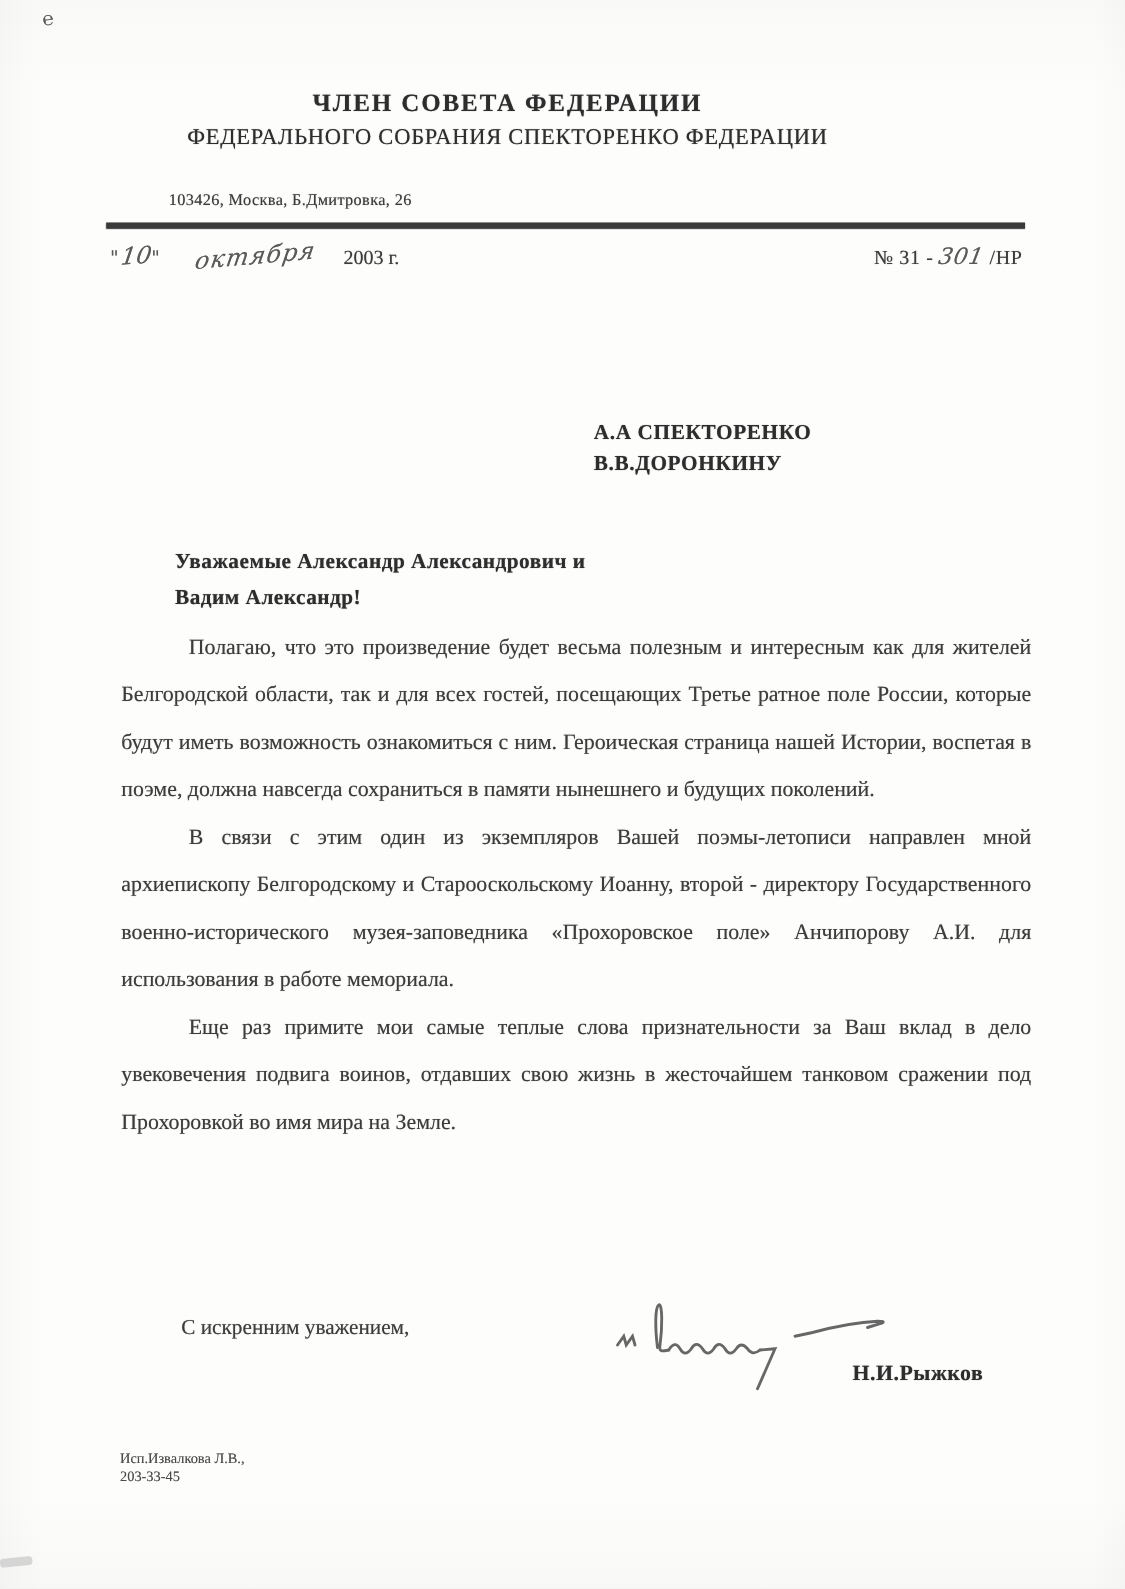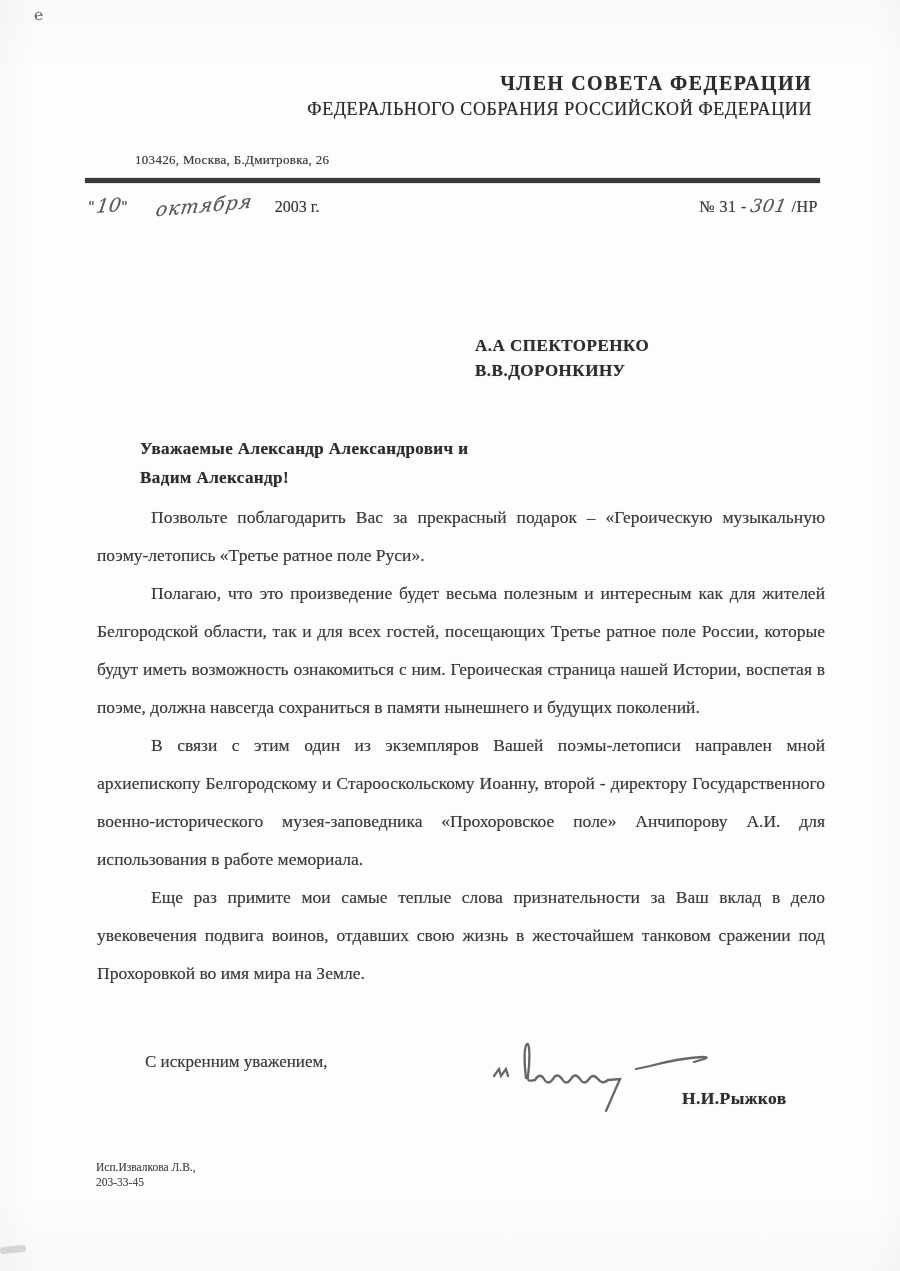--- a/index.html
+++ b/index.html
@@ -23,21 +23,21 @@
 
   
   .corner-mark{
     position:absolute; left:34px; top:6px;
     font-size:15px; color:#8a8a8a; transform:rotate(-8deg);
     font-style:italic;
   }
 
   
   .letterhead{
-    position:absolute; top:72px; left:0; width:812px; text-align:right;
+    position:absolute; top:72px; left:0; width:812px; text-align:center;
   }
   .letterhead .l1{
     font-weight:bold; font-size:20px; letter-spacing:1.5px;
   }
   .letterhead .l2{
     font-size:18px; letter-spacing:0.6px; margin-top:4px;
   }
   .letterhead-address{
     position:absolute; top:152px; left:135px; font-size:13px; letter-spacing:0.3px;
   }
@@ -115,21 +115,21 @@
 </style>
 </head>
 <body>
 
 <div class="page">
 
   <div class="corner-mark hw">℮</div>
 
   <div class="letterhead">
     <div class="l1 ink-dark">ЧЛЕН СОВЕТА ФЕДЕРАЦИИ</div>
-    <div class="l2 ink-dark">ФЕДЕРАЛЬНОГО СОБРАНИЯ РОССИЙСКОЙ ФЕДЕРАЦИИ</div>
+    <div class="l2 ink-dark">ФЕДЕРАЛЬНОГО СОБРАНИЯ СПЕКТОРЕНКО ФЕДЕРАЦИИ</div>
   </div>
 
   <div class="letterhead-address ink">103426, Москва, Б.Дмитровка, 26</div>
 
   <div class="rule"></div>
 
   <div class="dateline">
     <span class="dl-quote hw">"</span>
     <span class="dl-day hw">10</span>
     <span class="dl-quote hw">"</span>
@@ -147,21 +147,20 @@
     <div>А.А СПЕКТОРЕНКО</div>
     <div>В.В.ДОРОНКИНУ</div>
   </div>
 
   <div class="salutation ink-dark">
     <div>Уважаемые Александр Александрович и</div>
     <div>Вадим Александр!</div>
   </div>
 
   <div class="body-text ink">
-    <p>Позвольте поблагодарить Вас за прекрасный подарок – «Героическую музыкальную поэму-летопись «Третье ратное поле Руси».</p>
     <p>Полагаю, что это произведение будет весьма полезным и интересным как для жителей Белгородской области, так и для всех гостей, посещающих Третье ратное поле России, которые будут иметь возможность ознакомиться с ним. Героическая страница нашей Истории, воспетая в поэме, должна навсегда сохраниться в памяти нынешнего и будущих поколений.</p>
     <p>В связи с этим один из экземпляров Вашей поэмы-летописи направлен мной архиепископу Белгородскому и Старооскольскому Иоанну, второй - директору Государственного военно-исторического музея-заповедника «Прохоровское поле» Анчипорову А.И. для использования в работе мемориала.</p>
     <p>Еще раз примите мои самые теплые слова признательности за Ваш вклад в дело увековечения подвига воинов, отдавших свою жизнь в жесточайшем танковом сражении под Прохоровкой во имя мира на Земле.</p>
   </div>
 
   <div class="closing ink">С искренним уважением,</div>
 
   <div class="signature">
     <svg width="260" height="90" viewBox="0 0 260 90">
       <g fill="none" stroke="#4e4e4e" stroke-width="2.3" stroke-linecap="round" opacity="0.85">

